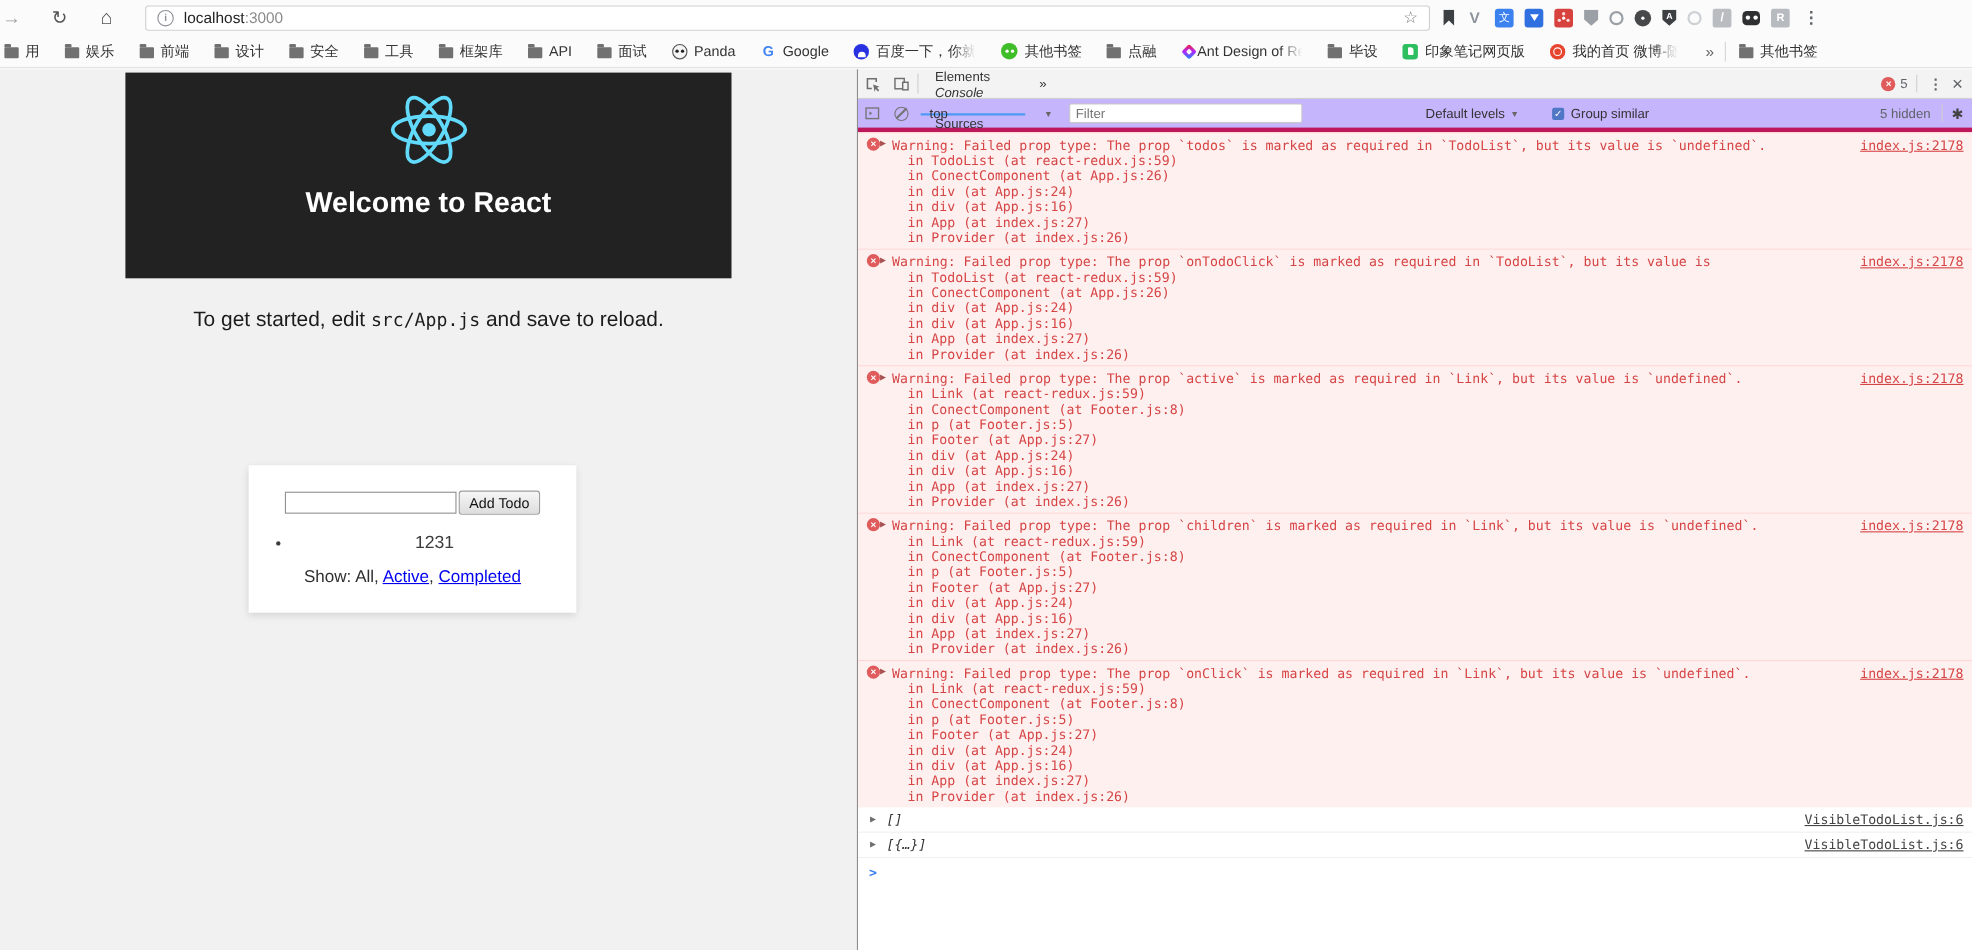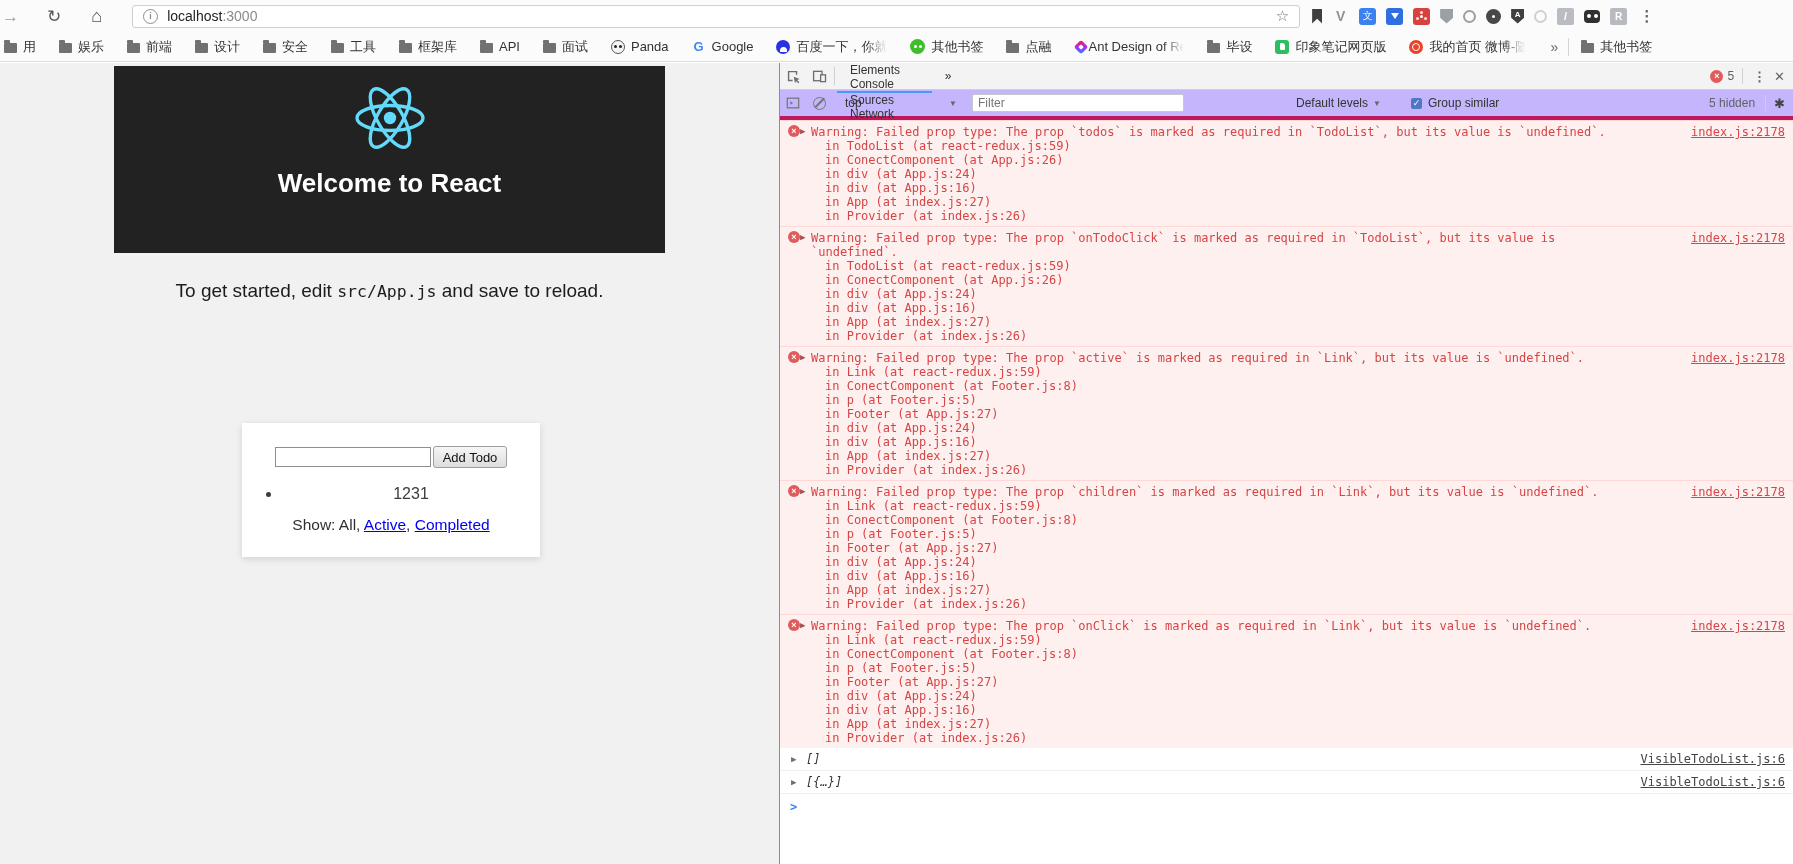--- a/index.html
+++ b/index.html
@@ -82,39 +82,39 @@
   .bm-overflow{color:#666;font-size:14px;margin:0 10px 0 2px;}
   .bm-divider{width:1px;height:18px;background:#d4d4d4;margin-right:12px;}
 
   
   .page{position:absolute;left:0;top:63px;width:779px;height:801px;background:#f1f1f1;}
   .app-header{margin:3px auto 0;width:551px;height:187px;background:#222;text-align:center;color:#fff;overflow:hidden;}
   .react-logo{margin-top:18px;}
   .app-title{font-size:26px;font-weight:bold;margin-top:12px;}
   .intro{text-align:center;width:551px;margin:27px auto 0;font-size:19px;color:#1c1c1c;}
   .intro code{font-family:"DejaVu Sans Mono",monospace;font-size:16.5px;}
-  .todo-card{position:absolute;left:242px;top:360px;width:298px;height:134px;background:#fff;
+  .todo-card{position:absolute;left:226px;top:360px;width:298px;height:134px;background:#fff;
       box-shadow:0 2px 7px rgba(0,0,0,0.13);}
   .todo-form{margin-top:23px;text-align:center;display:flex;justify-content:center;align-items:center;}
   .todo-input{width:148px;height:18px;border:1px solid #8f8f8f;border-radius:0;padding:0 3px;font-size:13px;}
   .todo-add-btn{margin-left:2px;height:22px;padding:0 9px;font-size:13px;color:#111;
       background:linear-gradient(#f6f6f6,#dddddd);border:1px solid #9e9e9e;border-radius:3px;}
   .todo-list{margin:17px 0 0;padding-left:40px;}
   .todo-list li{text-align:center;font-size:16px;color:#3c3c3c;list-style:disc;}
   .todo-footer{margin:13px 0 0;text-align:center;font-size:15.5px;color:#2f2f2f;}
   .todo-footer a{color:#0000EE;text-decoration:underline;}
 
   
   .devtools{position:absolute;left:779px;top:63px;right:0;bottom:0;background:#fff;
       border-left:1px solid #8c8c8c;box-sizing:border-box;font-size:12px;color:#333;}
   .dt-tabs{height:26px;display:flex;align-items:stretch;background:#f3f3f3;border-bottom:1px solid #d0d0d0;}
   .dt-iconbtn{width:26px;display:flex;align-items:center;justify-content:center;flex:0 0 auto;}
   .dt-sep{width:1px;background:#d0d0d0;margin:4px 2px;flex:0 0 auto;}
   .dt-tab{padding:0 13px;display:flex;align-items:center;color:#333;flex:0 0 auto;}
-  .dt-tab.active{border-bottom:2px solid #4a9af4;padding-bottom:0;}
+  .dt-tab.active{border-bottom:2px solid #4a9af4;padding-bottom:12px;font-style:italic;}
   .dt-right{margin-left:auto;display:flex;align-items:center;padding-right:4px;}
   .err-badge{width:13px;height:13px;border-radius:50%;background:#e05b5b;color:#fff;font-size:9px;
       font-weight:bold;display:flex;align-items:center;justify-content:center;}
   .err-count{margin:0 6px 0 4px;color:#5f6368;}
   .dt-kebab{color:#5f6368;font-weight:bold;font-size:13px;padding:0 8px;}
   .dt-close{color:#5f6368;font-size:13px;padding:0 4px 0 0;}
 
   .dt-toolbar{height:26px;display:flex;align-items:center;background:#c4b5fd;border-bottom:4px solid #be185d;}
   .ctx-select{display:flex;align-items:center;width:112px;margin-left:8px;color:#333;}
   .caret{margin-left:auto;font-size:8px;color:#666;}
@@ -392,21 +392,20 @@
             <div class="w-stack">in Provider (at index.js:26)</div>
           </div>
   </div>
 
   <div class="c-warn">
     <span class="w-erric"></span>
     <span class="tri"></span>
     <a class="src red" href="#">index.js:2178</a>
     <div class="w-body">
             <div class="w-line">Warning: Failed prop type: The prop `onTodoClick` is marked as required in `TodoList`, but its value is</div>
-            <div class="w-line">`undefined`.</div>
             <div class="w-stack">in TodoList (at react-redux.js:59)</div>
             <div class="w-stack">in ConectComponent (at App.js:26)</div>
             <div class="w-stack">in div (at App.js:24)</div>
             <div class="w-stack">in div (at App.js:16)</div>
             <div class="w-stack">in App (at index.js:27)</div>
             <div class="w-stack">in Provider (at index.js:26)</div>
           </div>
   </div>
 
   <div class="c-warn">

